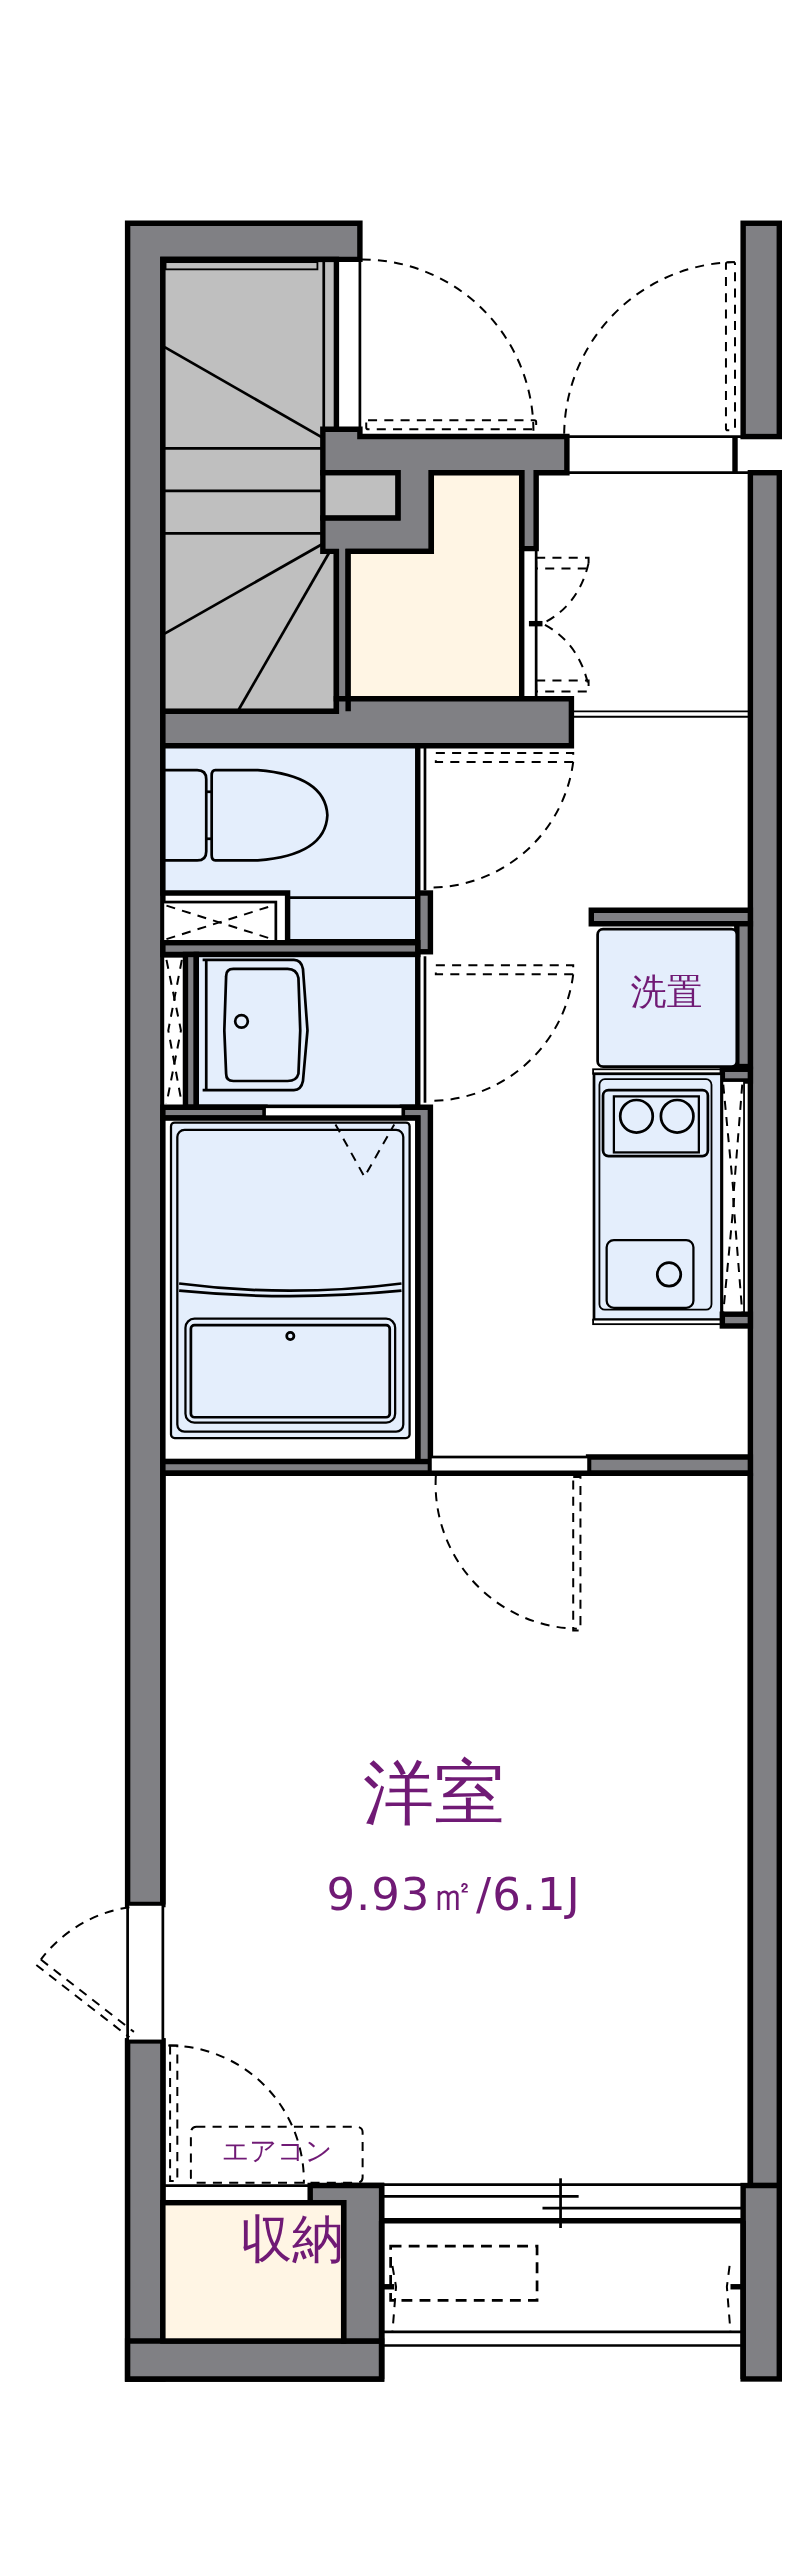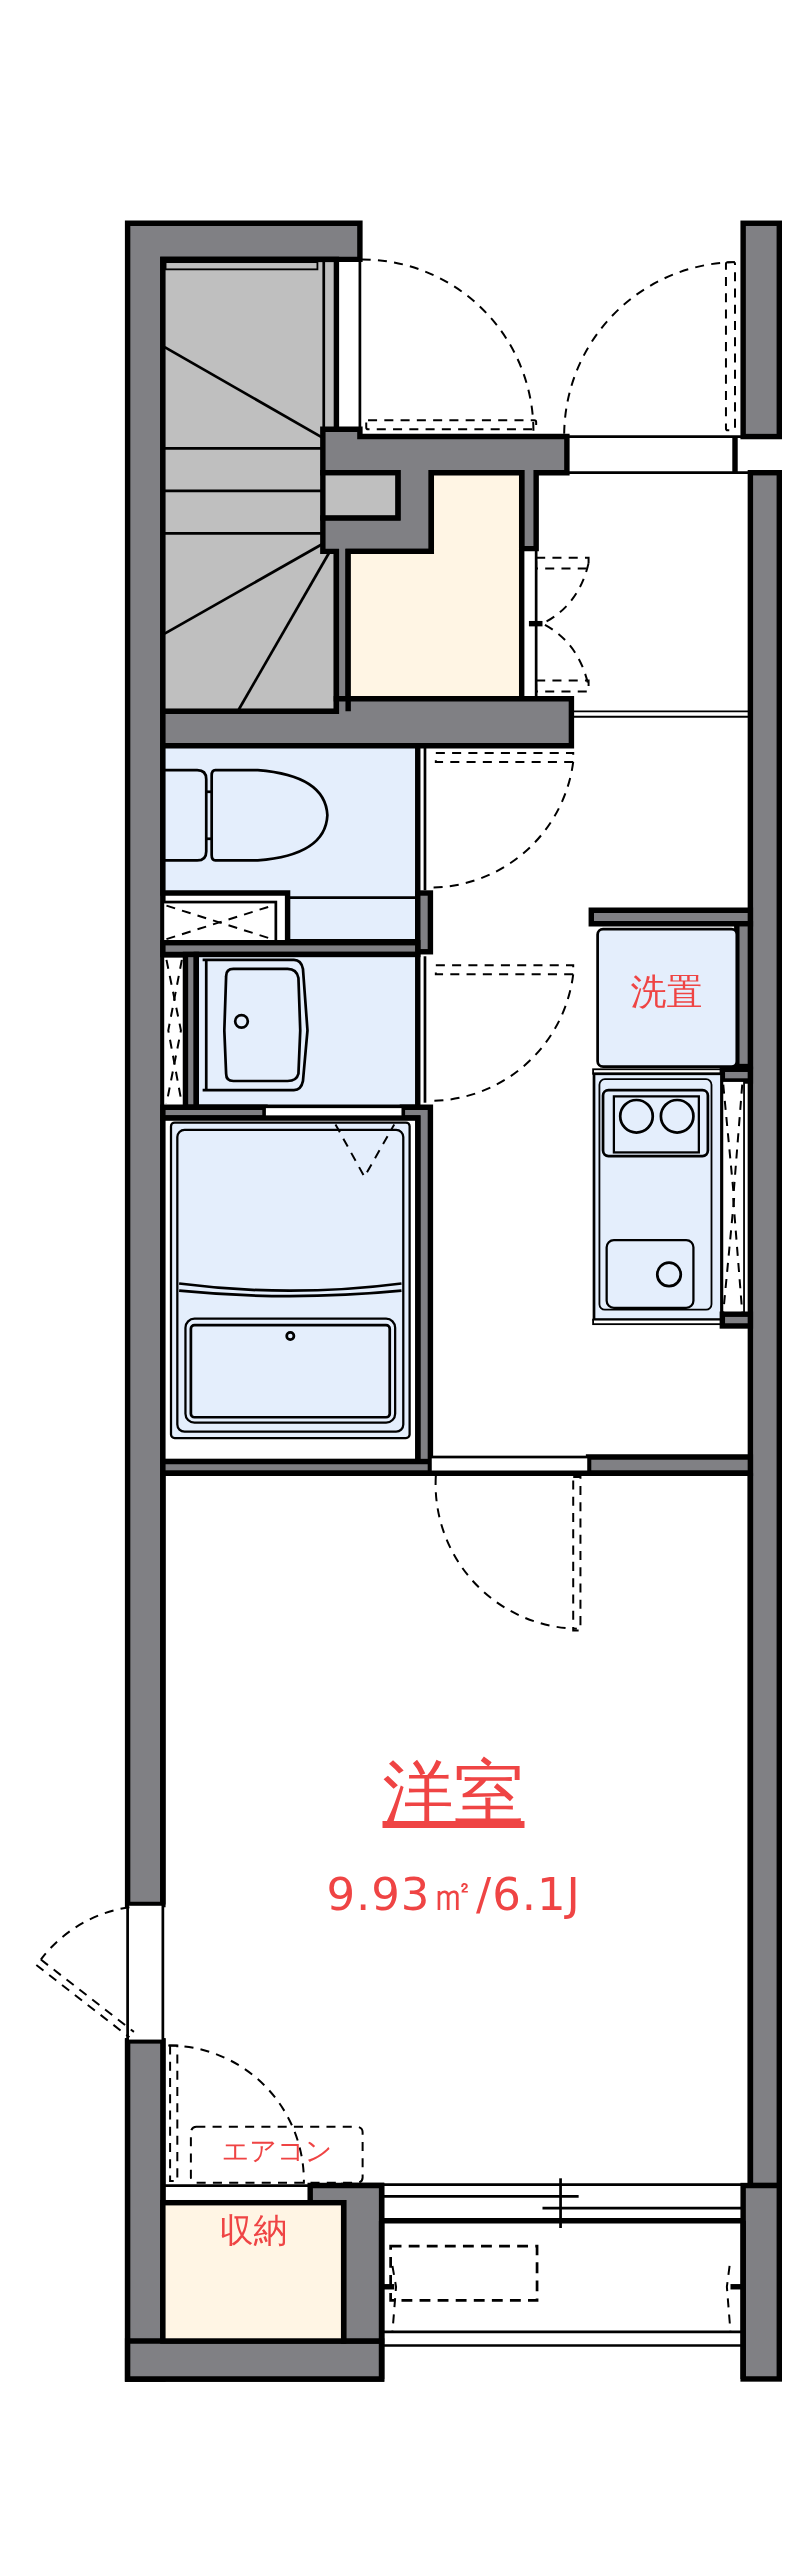--- a/index.html
+++ b/index.html
@@ -8,26 +8,26 @@
   .wall { fill: #808084; stroke: #000; stroke-width: 6; }
   .stair { fill: #bfbfbf; stroke: #000; stroke-width: 6; }
   .blue { fill: #e4eefc; stroke: #000; stroke-width: 6; }
   .cream { fill: #fff5e4; stroke: #000; stroke-width: 6; }
   .line { fill: none; stroke: #000; stroke-width: 3; }
   .thin { fill: none; stroke: #000; stroke-width: 2; }
   .thick { fill: none; stroke: #000; stroke-width: 6; }
   .dash { fill: none; stroke: #000; stroke-width: 3; stroke-dasharray: 12 8; }
   .dash-thin { fill: none; stroke: #000; stroke-width: 2.2; stroke-dasharray: 10 8; }
   .white { fill: #fff; stroke: #000; stroke-width: 3; }
-  .label { position: absolute; color: #ef4444; white-space: nowrap; line-height: 1; }
-  .room-name { left: 363px; top: 1757px; width: 181px; text-align: center; font-size: 71px; text-decoration: underline; }
+  .label { position: absolute; color: #701a75; white-space: nowrap; line-height: 1; }
+  .room-name { left: 363px; top: 1757px; width: 181px; font-size: 71px; }
   .room-area { left: 271px; top: 1844px; width: 365px; text-align: center; font-size: 45px; letter-spacing: 0.9px; margin-top: 28px; }
   .washer-label { left: 597px; top: 974px; width: 139px; text-align: center; font-size: 36px; }
   .ac-label { left: 192px; top: 2140px; width: 170px; text-align: center; font-size: 27px; font-family: Liberation Mono, monospace; }
-  .storage-label { left: 163px; top: 2213px; width: 181px; text-align: center; font-size: 34px; }
+  .storage-label { left: 163px; top: 2213px; width: 181px; text-align: right; font-size: 52px; }
 </style>
 </head>
 <body>
 
 <svg id="plan" viewBox="0 0 898 2850" xmlns="http://www.w3.org/2000/svg">
 
   <g>
 
     <path class="wall" d="M141,247 L398,247 L398,287 L180,287 L180,2107 L141,2107 Z"></path>
 

